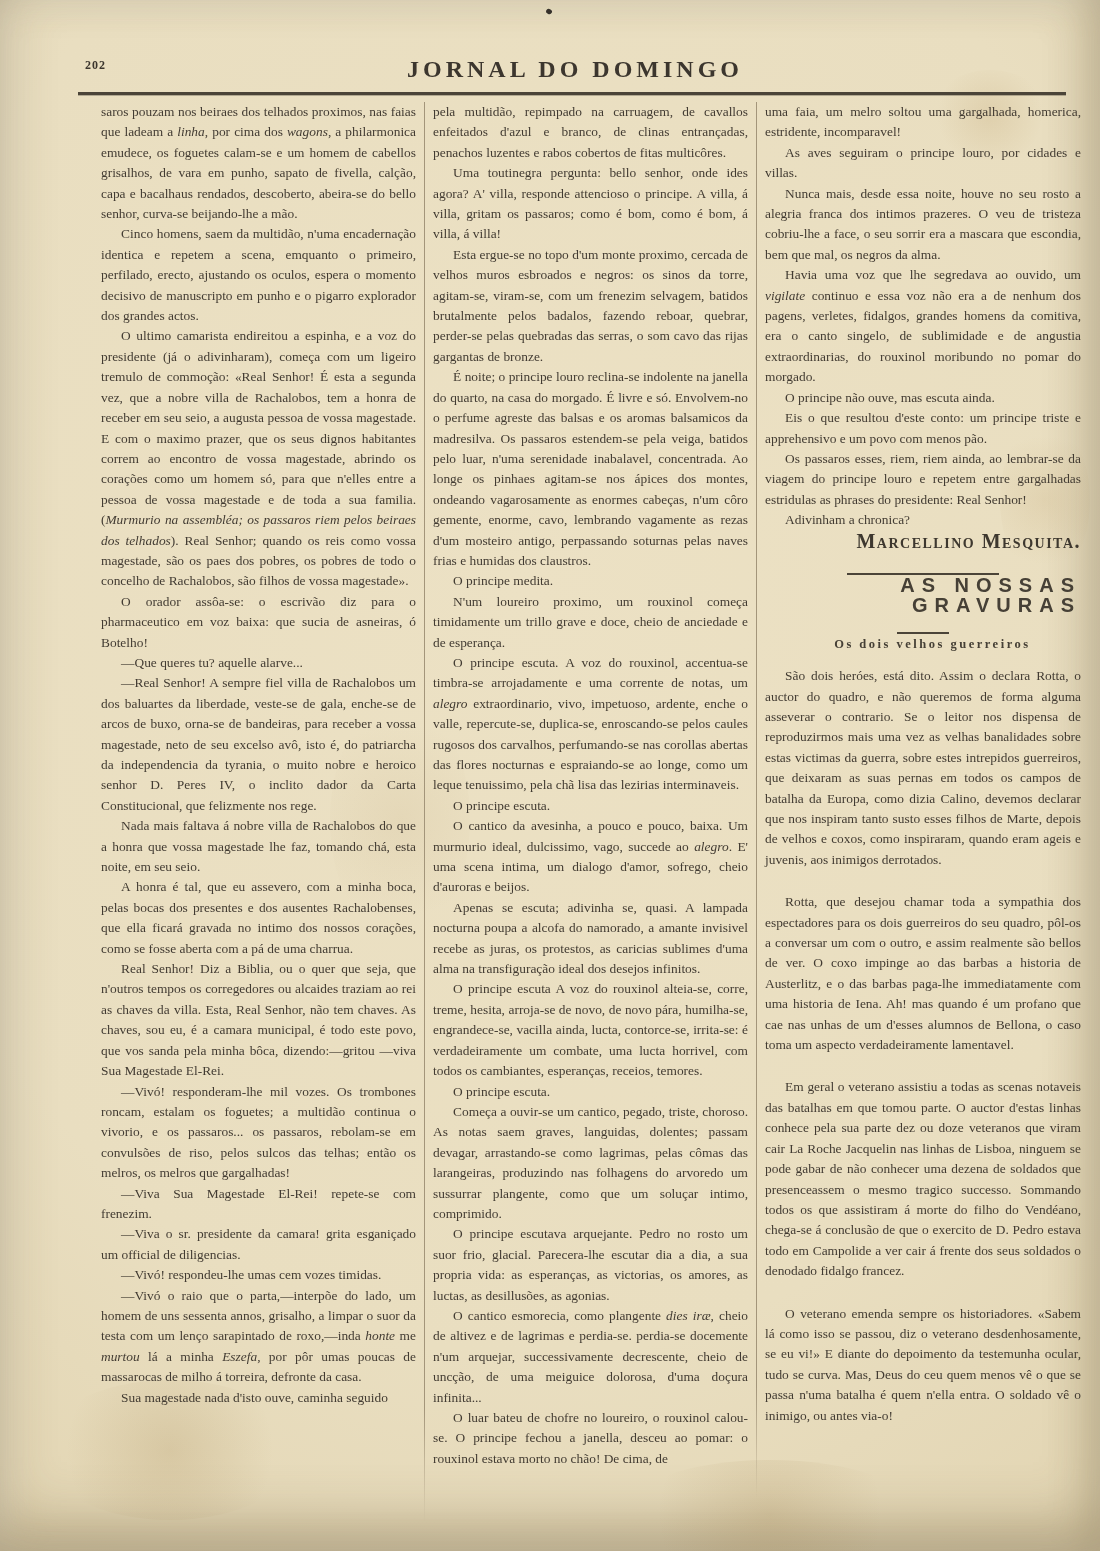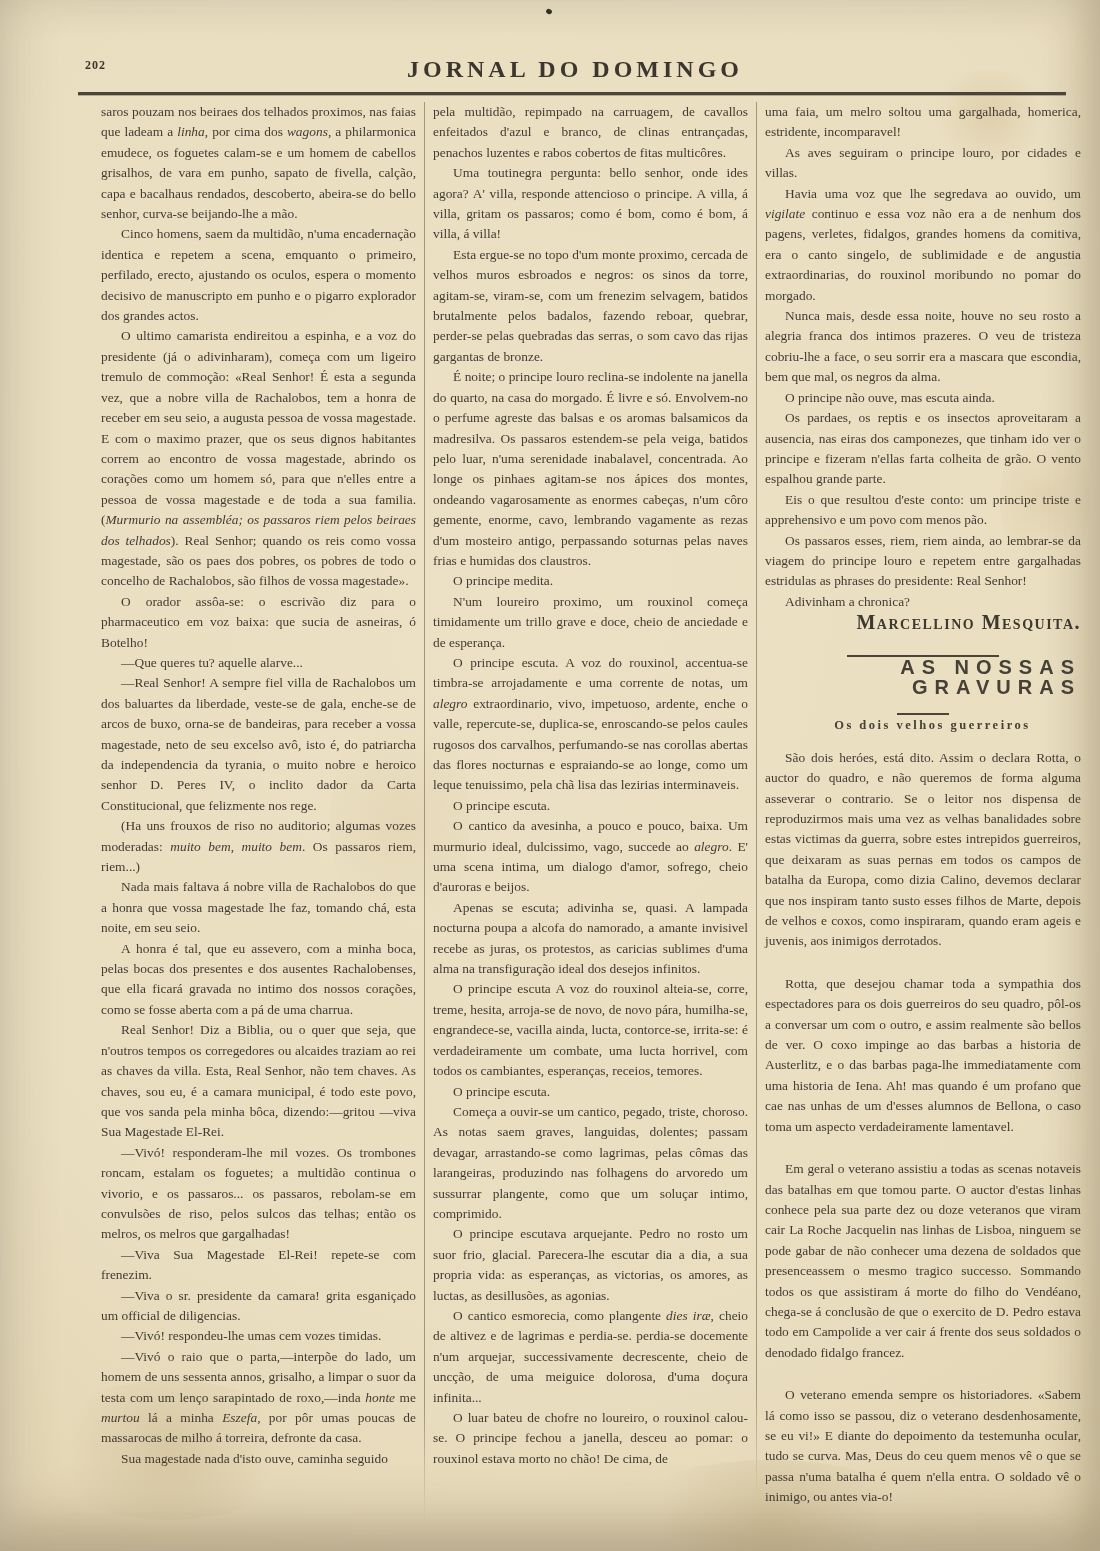--- a/index.html
+++ b/index.html
@@ -65,21 +65,20 @@
   <div class="header-rule"></div>
 
   <div class="columns">
     <div class="col col1">
         <p class="flush">saros pouzam nos beiraes dos telhados proximos, nas faias que ladeam a <i>linha</i>, por cima dos <i>wagons</i>, a philarmonica emudece, os foguetes calam-se e um homem de cabellos grisalhos, de vara em punho, sapato de fivella, calção, capa e bacalhaus rendados, descoberto, abeira-se do bello senhor, curva-se beijando-lhe a mão.</p>
         <p>Cinco homens, saem da multidão, n'uma encadernação identica e repetem a scena, emquanto o primeiro, perfilado, erecto, ajustando os oculos, espera o momento decisivo de manuscripto em punho e o pigarro explorador dos grandes actos.</p>
         <p>O ultimo camarista endireitou a espinha, e a voz do presidente (já o adivinharam), começa com um ligeiro tremulo de commoção: «Real Senhor! É esta a segunda vez, que a nobre villa de Rachalobos, tem a honra de receber em seu seio, a augusta pessoa de vossa magestade. E com o maximo prazer, que os seus dignos habitantes correm ao encontro de vossa magestade, abrindo os corações como um homem só, para que n'elles entre a pessoa de vossa magestade e de toda a sua familia. (<i>Murmurio na assembléa; os passaros riem pelos beiraes dos telhados</i>). Real Senhor; quando os reis como vossa magestade, são os paes dos pobres, os pobres de todo o concelho de Rachalobos, são filhos de vossa magestade».</p>
         <p>O orador assôa-se: o escrivão diz para o pharmaceutico em voz baixa: que sucia de asneiras, ó Botelho!</p>
         <p>—Que queres tu? aquelle alarve...</p>
         <p>—Real Senhor! A sempre fiel villa de Rachalobos um dos baluartes da liberdade, veste-se de gala, enche-se de arcos de buxo, orna-se de bandeiras, para receber a vossa magestade, neto de seu excelso avô, isto é, do patriarcha da independencia da tyrania, o muito nobre e heroico senhor D. Peres IV, o inclito dador da Carta Constitucional, que felizmente nos rege.</p>
-        <p>(Ha uns frouxos de riso no auditorio; algumas vozes moderadas: <i>muito bem</i>, <i>muito bem</i>. Os passaros riem, riem...)</p>
         <p>Nada mais faltava á nobre villa de Rachalobos do que a honra que vossa magestade lhe faz, tomando chá, esta noite, em seu seio.</p>
         <p>A honra é tal, que eu assevero, com a minha boca, pelas bocas dos presentes e dos ausentes Rachalobenses, que ella ficará gravada no intimo dos nossos corações, como se fosse aberta com a pá de uma charrua.</p>
         <p>Real Senhor! Diz a Biblia, ou o quer que seja, que n'outros tempos os corregedores ou alcaides traziam ao rei as chaves da villa. Esta, Real Senhor, não tem chaves. As chaves, sou eu, é a camara municipal, é todo este povo, que vos sanda pela minha bôca, dizendo:—gritou —viva Sua Magestade El-Rei.</p>
         <p>—Vivó! responderam-lhe mil vozes. Os trombones roncam, estalam os foguetes; a multidão continua o vivorio, e os passaros... os passaros, rebolam-se em convulsões de riso, pelos sulcos das telhas; então os melros, os melros que gargalhadas!</p>
         <p>—Viva Sua Magestade El-Rei! repete-se com frenezim.</p>
         <p>—Viva o sr. presidente da camara! grita esganiçado um official de diligencias.</p>
         <p>—Vivó! respondeu-lhe umas cem vozes timidas.</p>
         <p>—Vivó o raio que o parta,—interpõe do lado, um homem de uns sessenta annos, grisalho, a limpar o suor da testa com um lenço sarapintado de roxo,—inda <i>honte</i> me <i>murtou</i> lá a minha <i>Eszefa</i>, por pôr umas poucas de massarocas de milho á torreira, defronte da casa.</p>
         <p>Sua magestade nada d'isto ouve, caminha seguido</p>
       </div>
@@ -104,24 +103,23 @@
         <p>O cantico esmorecia, como plangente <i>dies iræ</i>, cheio de altivez e de lagrimas e perdia-se. perdia-se docemente n'um arquejar, successivamente decrescente, cheio de uncção, de uma meiguice dolorosa, d'uma doçura infinita...</p>
         <p>O luar bateu de chofre no loureiro, o rouxinol calou-se. O principe fechou a janella, desceu ao pomar: o rouxinol estava morto no chão! De cima, de</p>
       </div>
 
     <div class="col-sep sep2"></div>
 
     <div class="col col3">
       <div>
           <p class="flush">uma faia, um melro soltou uma gargalhada, homerica, estridente, incomparavel!</p>
           <p>As aves seguiram o principe louro, por cidades e villas.</p>
+          <p>Nunca mais, desde essa noite, houve no seu rosto a alegria franca dos intimos prazeres. O veu de tristeza cobriu-lhe a face, o seu sorrir era a mascara que escondia, bem que mal, os negros da alma.</p>
           <p>Havia uma voz que lhe segredava ao ouvido, um <i>vigilate</i> continuo e essa voz não era a de nenhum dos pagens, verletes, fidalgos, grandes homens da comitiva, era o canto singelo, de sublimidade e de angustia extraordinarias, do rouxinol moribundo no pomar do morgado.</p>
-          <p>Nunca mais, desde essa noite, houve no seu rosto a alegria franca dos intimos prazeres. O veu de tristeza cobriu-lhe a face, o seu sorrir era a mascara que escondia, bem que mal, os negros da alma.</p>
           <p>O principe não ouve, mas escuta ainda.</p>
-          <p>Os pardaes, os reptis e os insectos aproveitaram a ausencia, nas eiras dos camponezes, que tinham ido ver o principe e fizeram n'ellas farta colheita de grão. O vento espalhou grande parte.</p>
           <p>Eis o que resultou d'este conto: um principe triste e apprehensivo e um povo com menos pão.</p>
           <p>Os passaros esses, riem, riem ainda, ao lembrar-se da viagem do principe louro e repetem entre gargalhadas estridulas as phrases do presidente: Real Senhor!</p>
           <p>Adivinham a chronica?</p>
         </div>
       <p class="signature">Marcellino Mesquita.</p>
       <hr class="rule-long">
       <p class="section-title">AS NOSSAS GRAVURAS</p>
       <hr class="rule-short">
       <p class="section-subtitle">Os dois velhos guerreiros</p>
       <div class="section-body">

